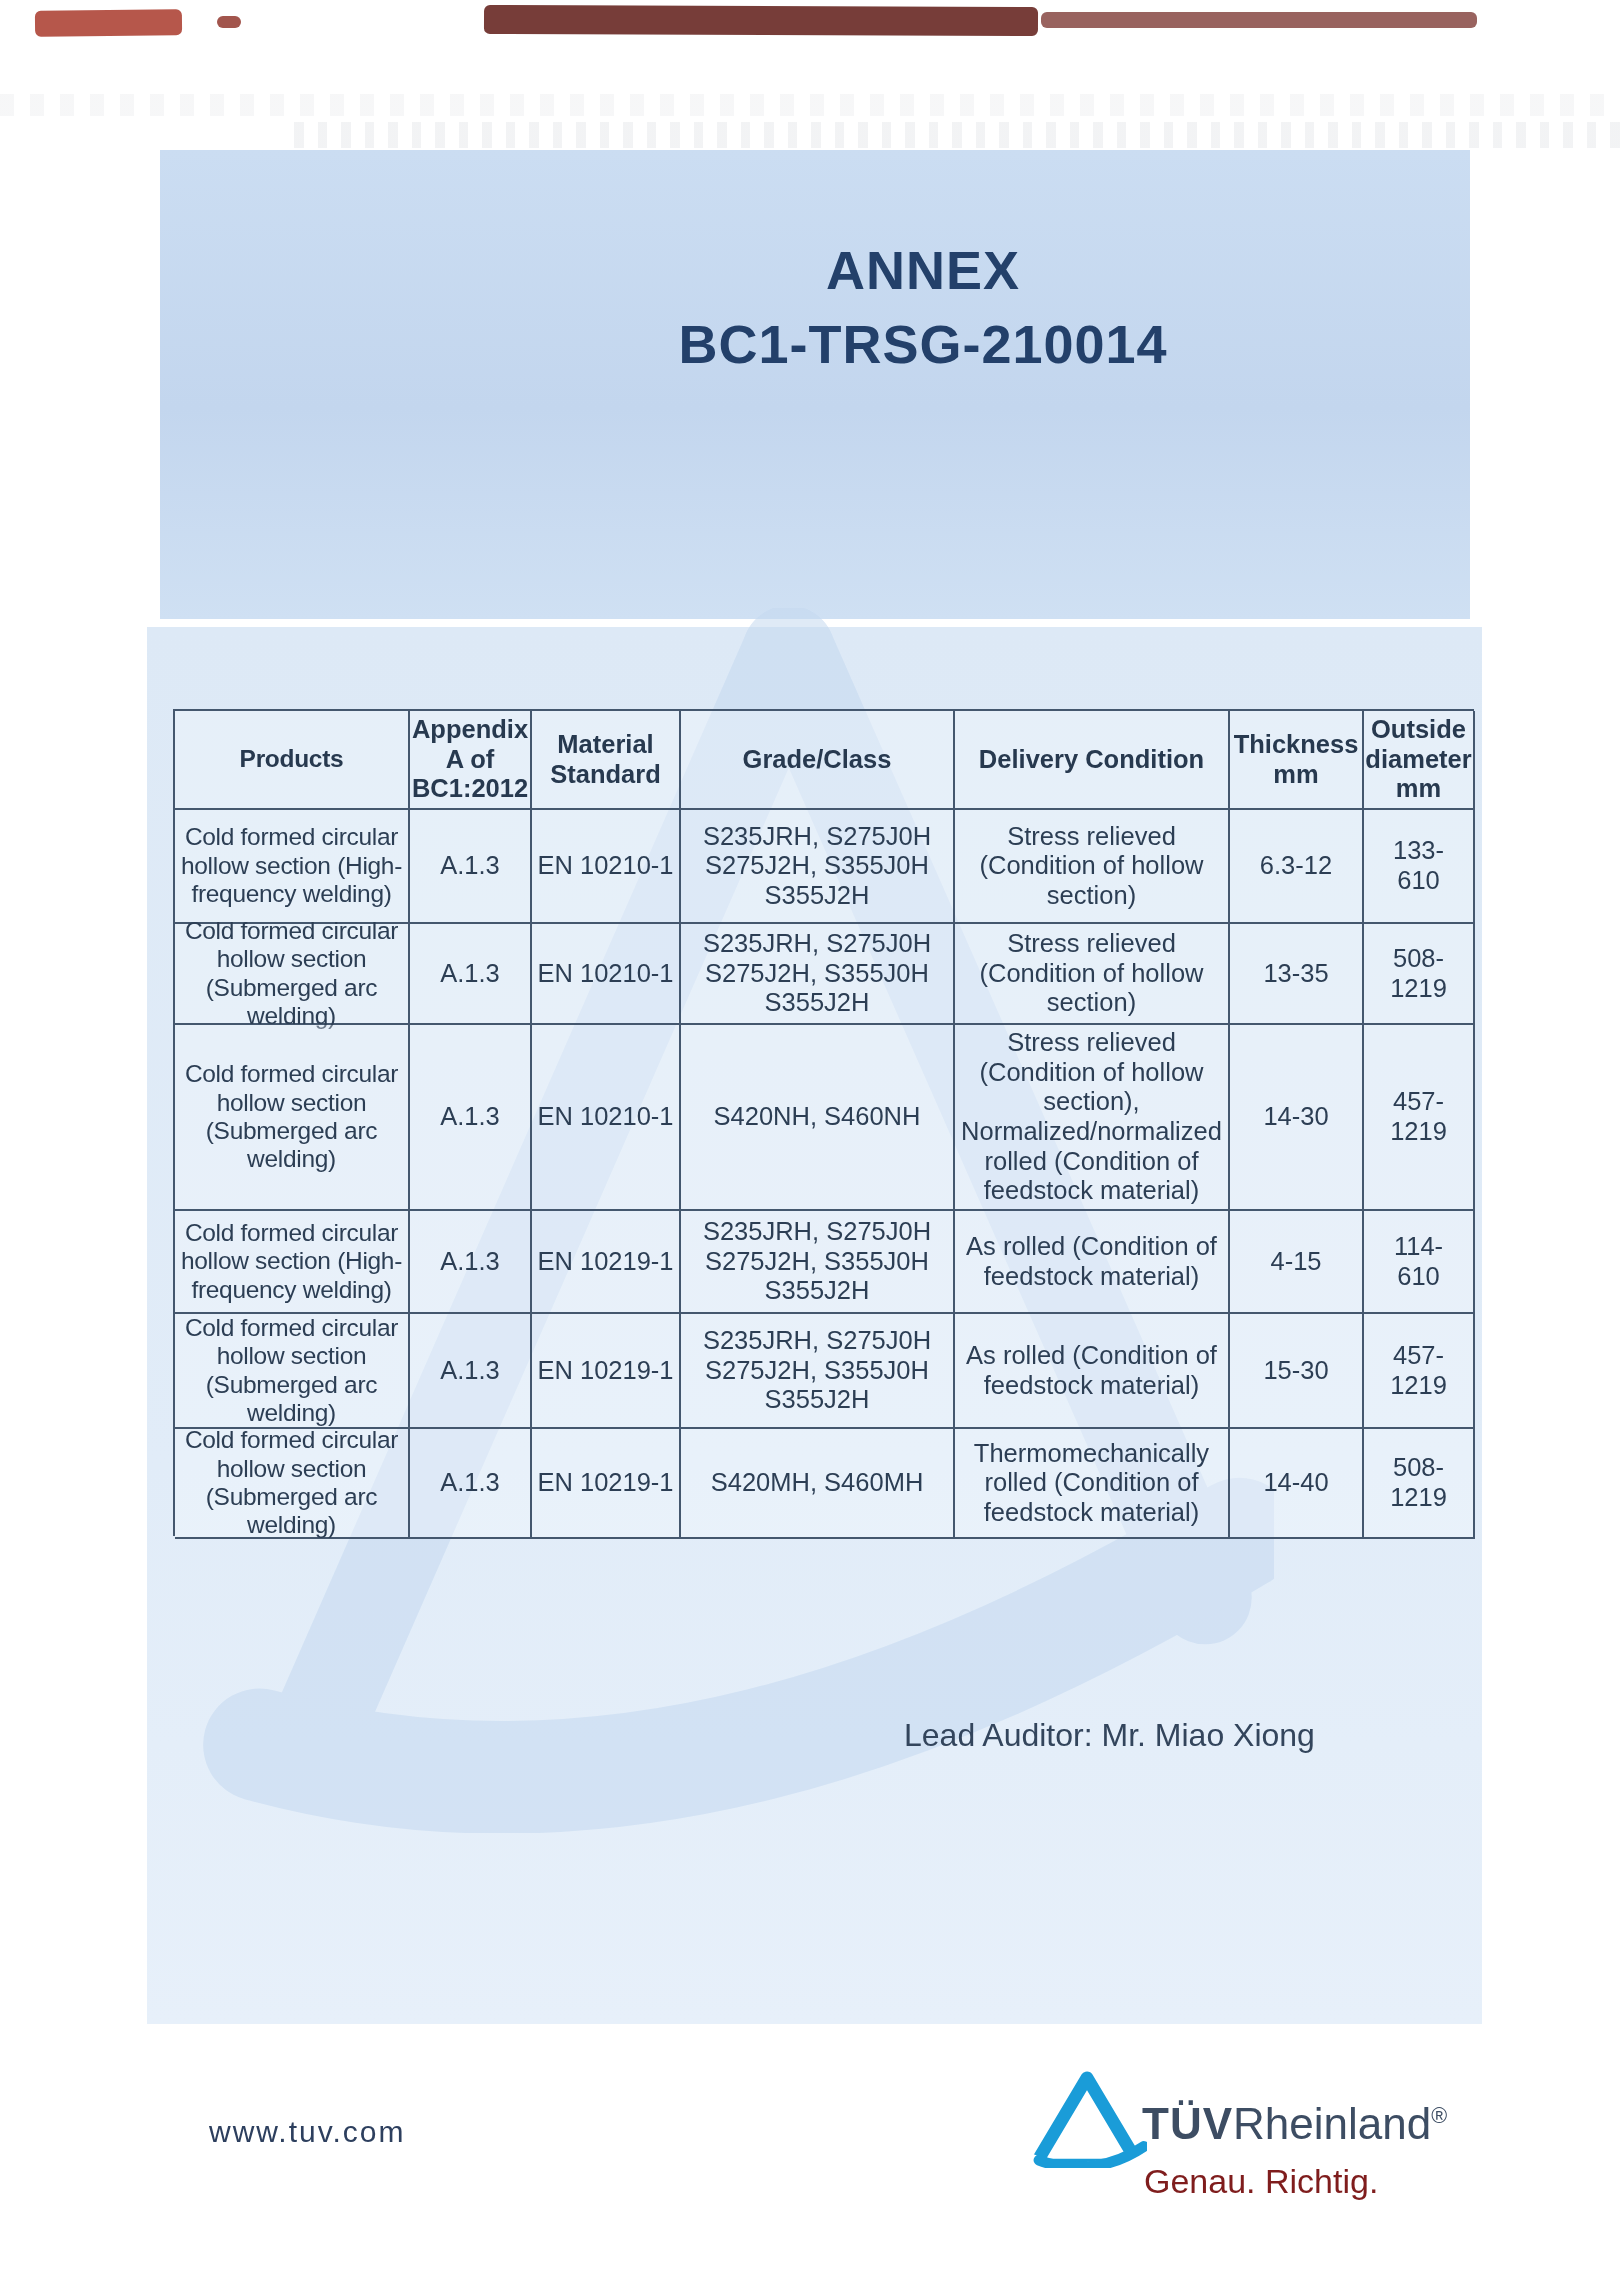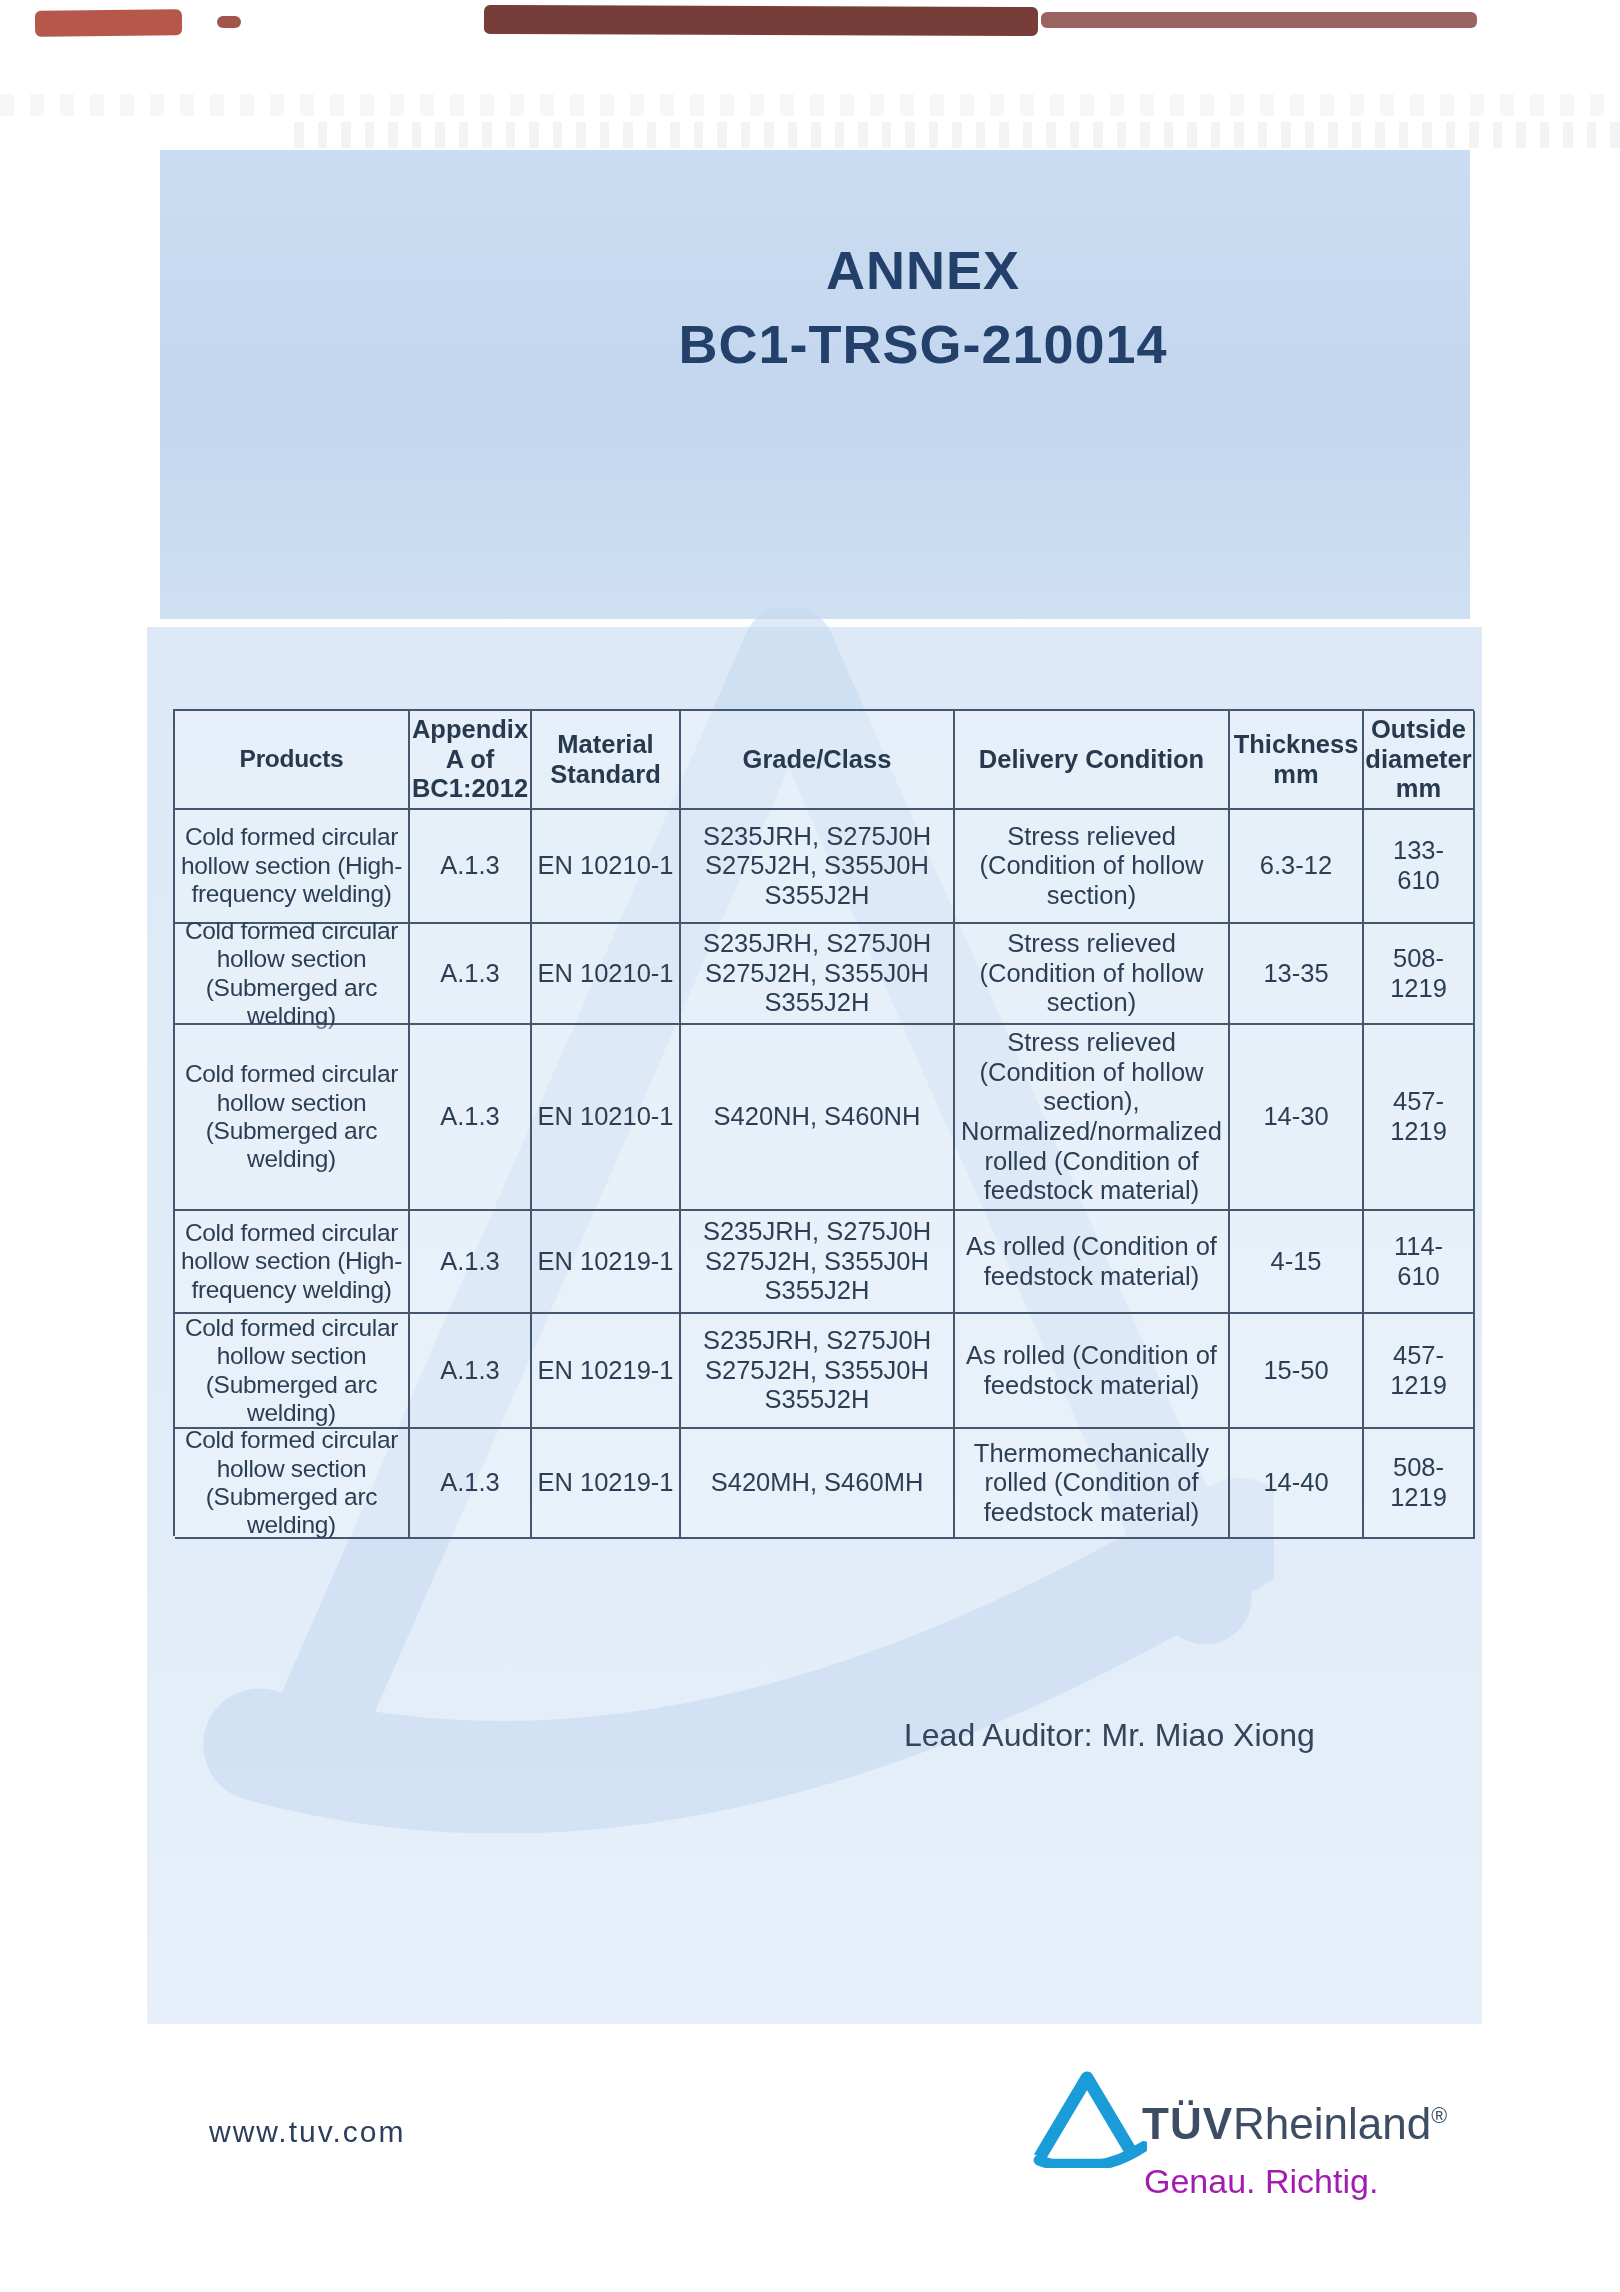--- a/index.html
+++ b/index.html
@@ -58,21 +58,21 @@
 
   
   .lead-auditor{position:absolute;left:904px;top:1717px;font-size:32px;color:#33455c;}
 
   
   .website{position:absolute;left:209px;top:2115px;font-size:30px;letter-spacing:2px;color:#2d3f5e;text-align:center;}
   .tuv-logo{position:absolute;left:1027px;top:2070px;width:120px;height:98px;}
   .brand{position:absolute;left:1142px;top:2099px;font-size:44px;color:#3d4d63;white-space:nowrap;}
   .brand .bold{font-weight:bold;letter-spacing:1px;}
   .brand .reg{font-size:21.6px;vertical-align:super;}
-  .tagline{position:absolute;left:1144px;top:2162px;font-size:34px;color:#a21caf;}
+  .tagline{position:absolute;left:1144px;top:2162px;font-size:34px;color:#7f1d1d;}
 </style>
 </head>
 <body>
 
 <div class="page">
 
   <div class="scan-mark mark-1"></div>
   <div class="scan-mark mark-2"></div>
   <div class="scan-mark mark-3"></div>
   <div class="scan-mark mark-4"></div>
@@ -134,21 +134,21 @@
     <div class="cell">S235JRH, S275J0H S275J2H, S355J0H S355J2H</div>
     <div class="cell">As rolled (Condition of feedstock material)</div>
     <div class="cell">4-15</div>
     <div class="cell od">114-610</div>
 
     <div class="cell products">Cold formed circular hollow section (Submerged arc welding)</div>
     <div class="cell">A.1.3</div>
     <div class="cell">EN 10219-1</div>
     <div class="cell">S235JRH, S275J0H S275J2H, S355J0H S355J2H</div>
     <div class="cell">As rolled (Condition of feedstock material)</div>
-    <div class="cell">15-50</div>
+    <div class="cell">15-30</div>
     <div class="cell od">457-1219</div>
 
     <div class="cell products">Cold formed circular hollow section (Submerged arc welding)</div>
     <div class="cell">A.1.3</div>
     <div class="cell">EN 10219-1</div>
     <div class="cell">S420MH, S460MH</div>
     <div class="cell">Thermomechanically rolled (Condition of feedstock material)</div>
     <div class="cell">14-40</div>
     <div class="cell od">508-1219</div>
   </div>

